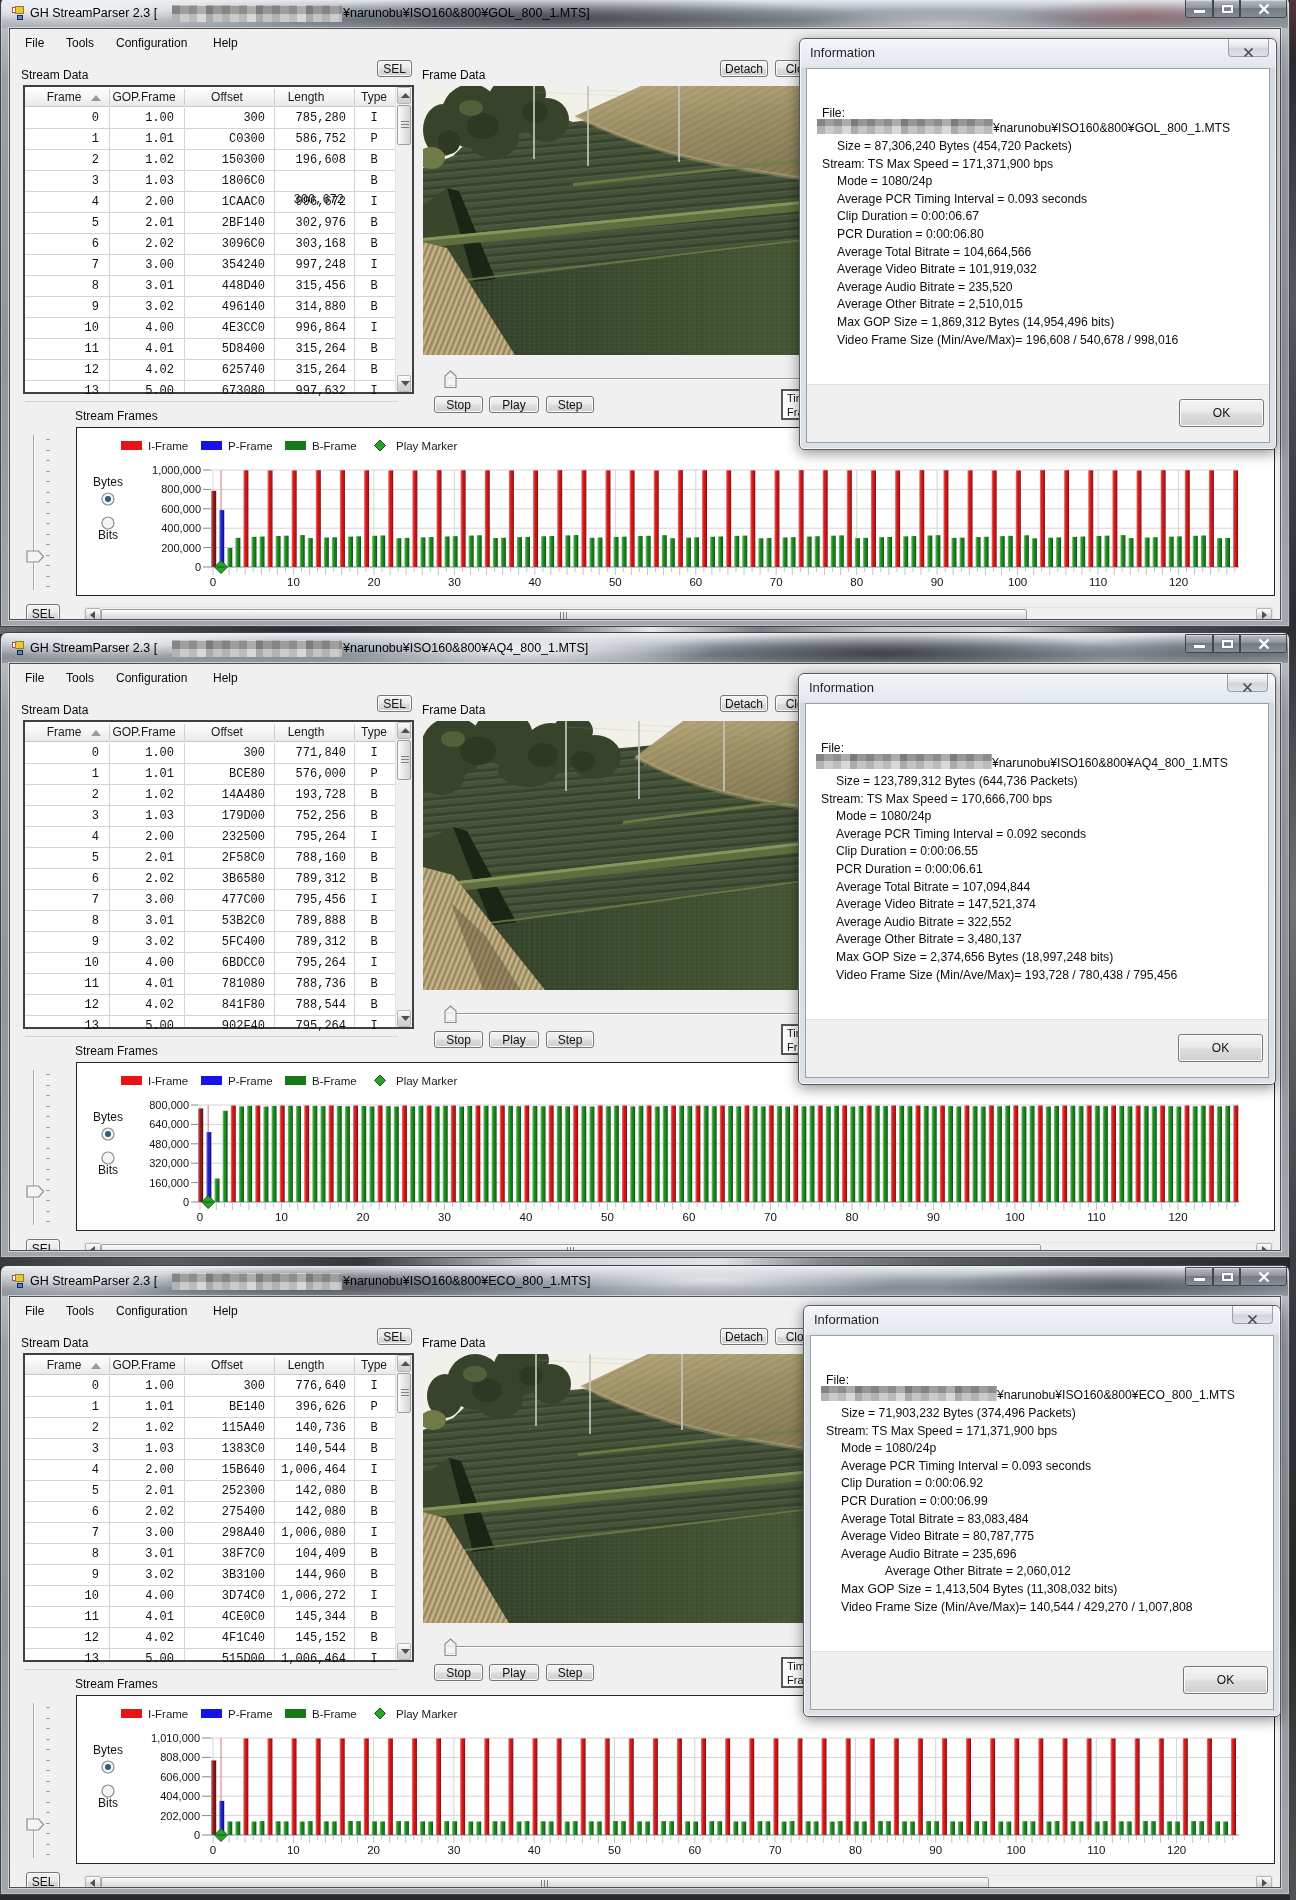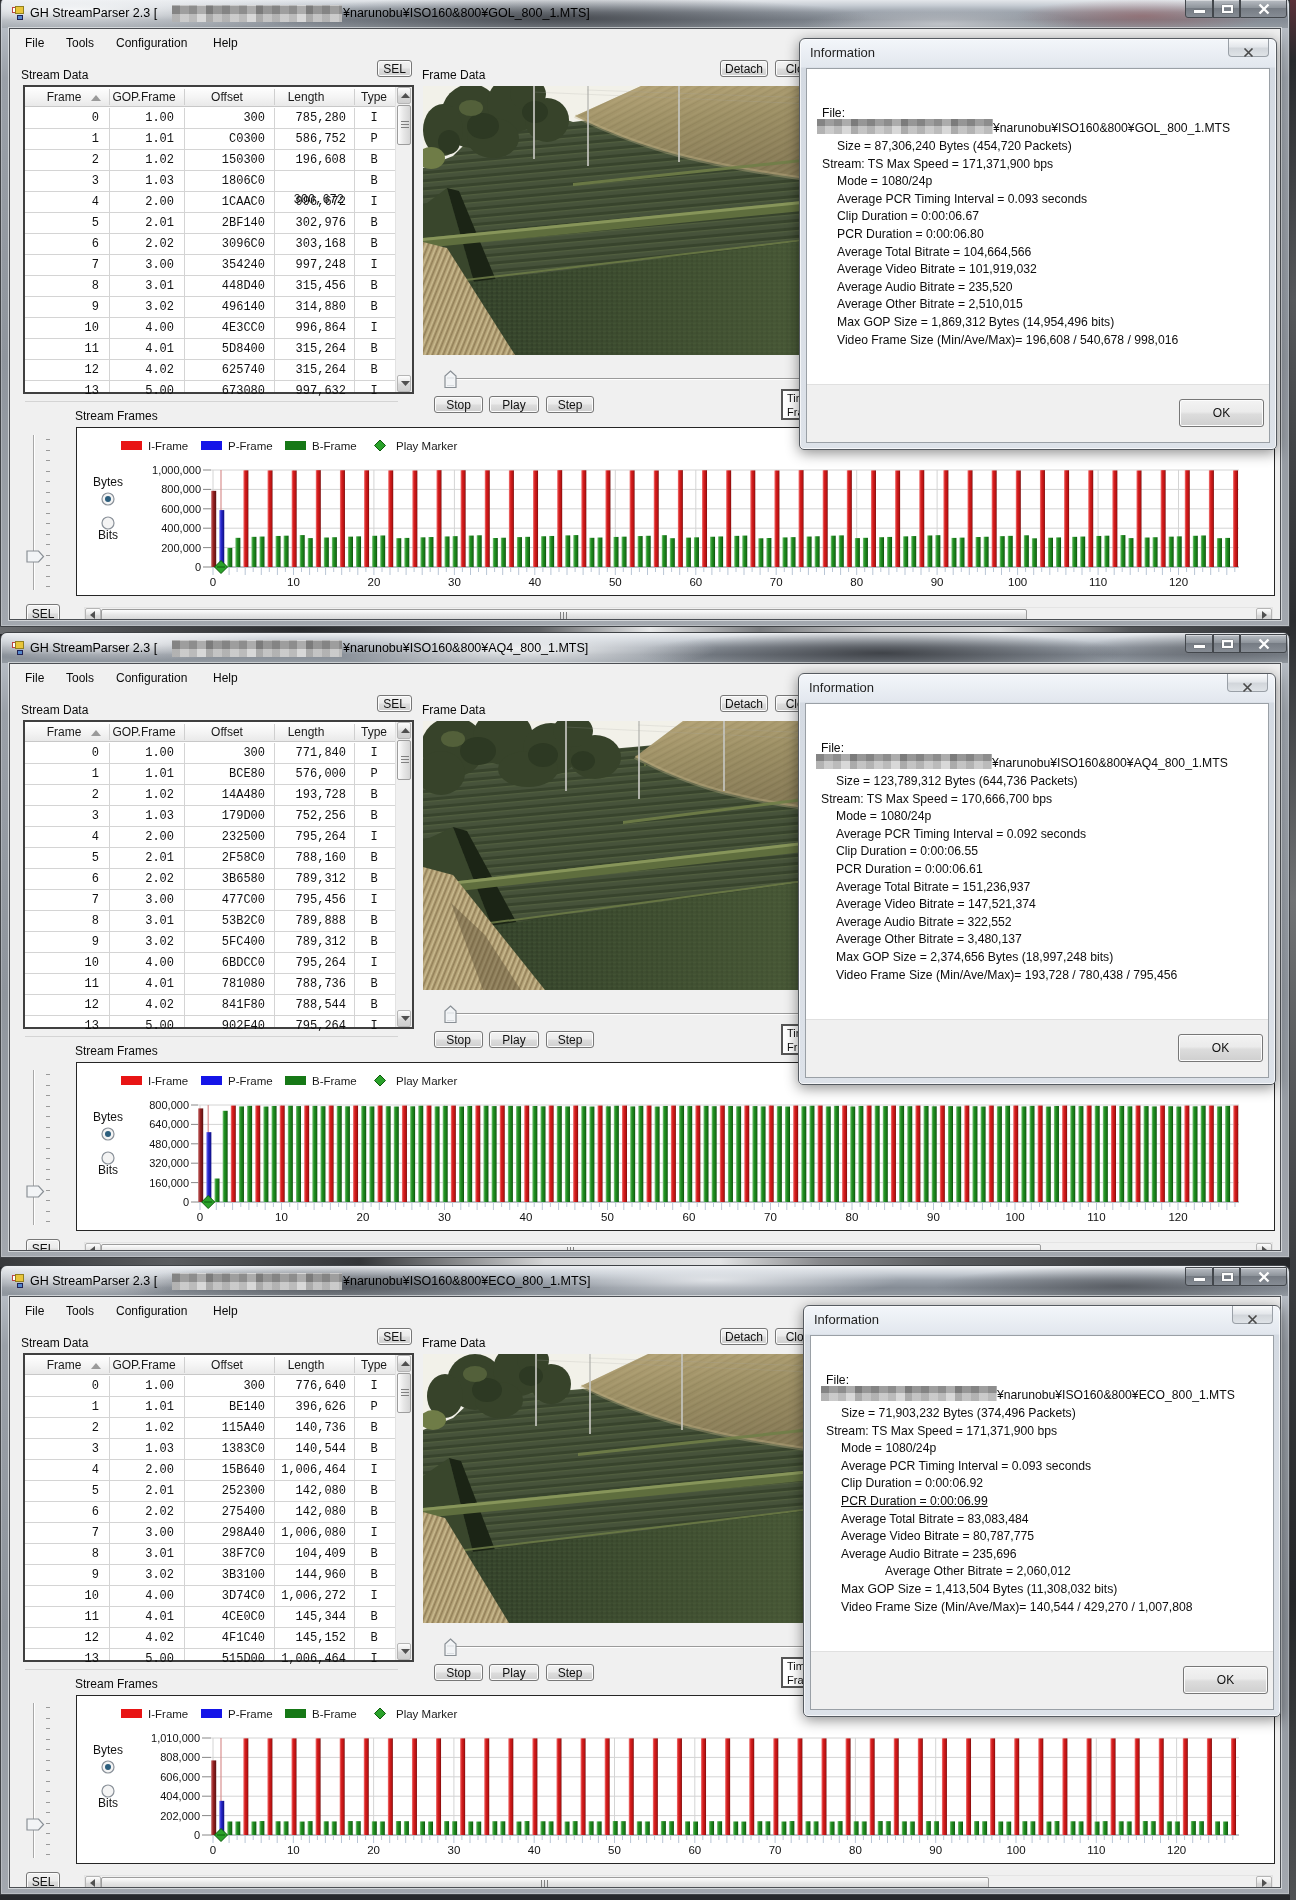--- a/index.html
+++ b/index.html
@@ -1882,21 +1882,21 @@
     <div class="dbody">
       <div class="dline" style="left:15px;top:37px;">File:</div>
       <div class="mosaic" style="position:absolute;left:10px;top:50px;width:176px;height:15px;"></div>
       <div class="dline" style="left:186px;top:52px;">¥narunobu¥ISO160&amp;800¥AQ4_800_1.MTS</div>
       <div class="dline" style="left:30px;top:70.0px;">Size = 123,789,312 Bytes (644,736 Packets)</div>
       <div class="dline" style="left:15px;top:87.6px;">Stream: TS Max Speed = 170,666,700 bps</div>
       <div class="dline" style="left:30px;top:105.2px;">Mode = 1080/24p</div>
       <div class="dline" style="left:30px;top:122.8px;">Average PCR Timing Interval = 0.092 seconds</div>
       <div class="dline" style="left:30px;top:140.4px;">Clip Duration = 0:00:06.55</div>
       <div class="dline" style="left:30px;top:158.0px;">PCR Duration = 0:00:06.61</div>
-      <div class="dline" style="left:30px;top:175.6px;">Average Total Bitrate = 151,236,937</div>
+      <div class="dline" style="left:30px;top:175.6px;">Average Total Bitrate = 107,094,844</div>
       <div class="dline" style="left:30px;top:193.2px;">Average Video Bitrate = 147,521,374</div>
       <div class="dline" style="left:30px;top:210.8px;">Average Audio Bitrate = 322,552</div>
       <div class="dline" style="left:30px;top:228.4px;">Average Other Bitrate = 3,480,137</div>
       <div class="dline" style="left:30px;top:246.0px;">Max GOP Size = 2,374,656 Bytes (18,997,248 bits)</div>
       <div class="dline" style="left:30px;top:263.6px;">Video Frame Size (Min/Ave/Max)= 193,728 / 780,438 / 795,456</div>
       <div class="dfoot">
         <div class="btn" style="right:5px;top:14px;width:85px;height:28px;line-height:27px;position:absolute;">OK</div>
       </div>
     </div>
   </div>
@@ -1907,21 +1907,21 @@
       </svg></div>
     <div class="dbody">
       <div class="dline" style="left:15px;top:37px;">File:</div>
       <div class="mosaic" style="position:absolute;left:10px;top:50px;width:176px;height:15px;"></div>
       <div class="dline" style="left:186px;top:52px;">¥narunobu¥ISO160&amp;800¥ECO_800_1.MTS</div>
       <div class="dline" style="left:30px;top:70.0px;">Size = 71,903,232 Bytes (374,496 Packets)</div>
       <div class="dline" style="left:15px;top:87.6px;">Stream: TS Max Speed = 171,371,900 bps</div>
       <div class="dline" style="left:30px;top:105.2px;">Mode = 1080/24p</div>
       <div class="dline" style="left:30px;top:122.8px;">Average PCR Timing Interval = 0.093 seconds</div>
       <div class="dline" style="left:30px;top:140.4px;">Clip Duration = 0:00:06.92</div>
-      <div class="dline" style="left:30px;top:158.0px;text-decoration:underline;">PCR Duration = 0:00:06.99</div>
+      <div class="dline" style="left:30px;top:158.0px;">PCR Duration = 0:00:06.99</div>
       <div class="dline" style="left:30px;top:175.6px;">Average Total Bitrate = 83,083,484</div>
       <div class="dline" style="left:30px;top:193.2px;">Average Video Bitrate = 80,787,775</div>
       <div class="dline" style="left:30px;top:210.8px;">Average Audio Bitrate = 235,696</div>
       <div class="dline" style="left:30px;top:228.4px;margin-left:44px;">Average Other Bitrate = 2,060,012</div>
       <div class="dline" style="left:30px;top:246.0px;">Max GOP Size = 1,413,504 Bytes (11,308,032 bits)</div>
       <div class="dline" style="left:30px;top:263.6px;">Video Frame Size (Min/Ave/Max)= 140,544 / 429,270 / 1,007,808</div>
       <div class="dfoot">
         <div class="btn" style="right:5px;top:14px;width:85px;height:28px;line-height:27px;position:absolute;">OK</div>
       </div>
     </div>

